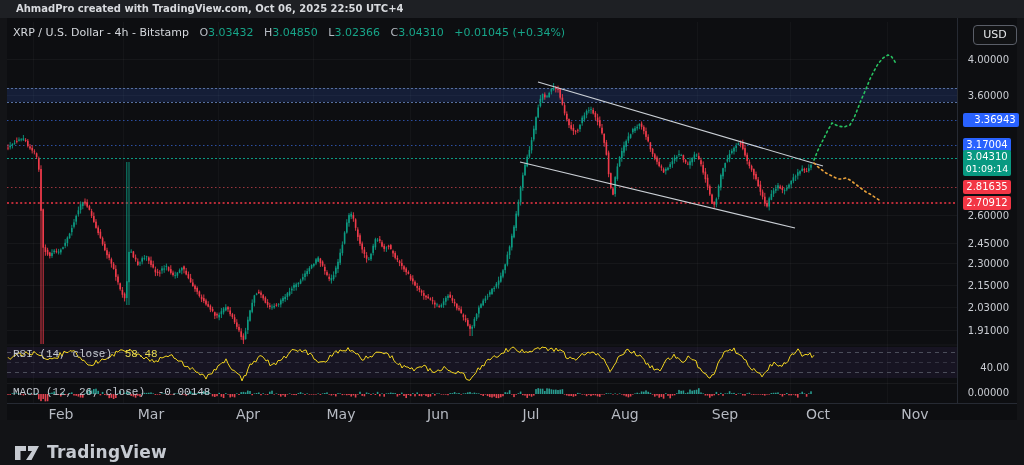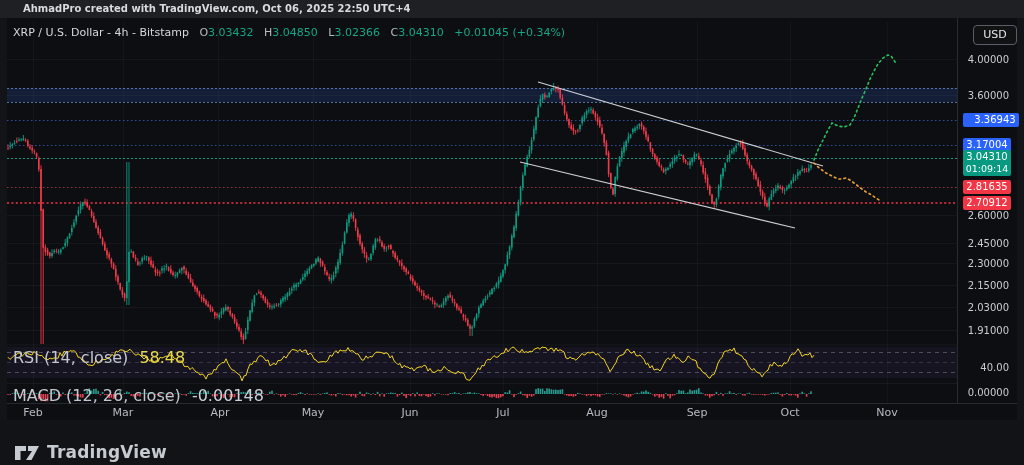--- a/index.html
+++ b/index.html
@@ -1,36 +1,36 @@
 <!DOCTYPE html>
 <html><head>
 <meta charset="utf-8">
 <style>
   html,body{margin:0;padding:0;background:#0c0d0f;}
   body{font-family:"DejaVu Sans","Liberation Sans",sans-serif;}
   .stage{position:relative;width:1024px;height:465px;overflow:hidden;background:#131417;}
   .header{position:absolute;left:0;top:0;width:1024px;height:18px;background:#1e2024;color:#d8dade;
-          font-size:10px;font-weight:700;line-height:18px;padding-left:23px;box-sizing:border-box;z-index:3;}
+          font-size:10px;font-weight:700;line-height:18px;padding-left:16px;box-sizing:border-box;z-index:3;}
   .widget{position:absolute;left:7px;top:18px;width:1010px;height:402px;background:#0d0e11;z-index:0;}
   .footer{position:absolute;left:0;top:420px;width:1024px;height:45px;background:#121316;z-index:2;}
   svg.canvas{position:absolute;left:0;top:0;z-index:1;}
   .legend{position:absolute;left:13px;top:26px;font-size:11px;color:#d5d8dd;z-index:3;white-space:nowrap;}
   .legend .lab{color:#b7bcc4;margin-left:7px;}
   .legend .val{color:#17a589;margin-top:48px;}
   .legend .chg{color:#17a589;margin-left:7px;}
   .usd-btn{position:absolute;left:973px;top:25px;width:44px;height:20px;border:1px solid #5a5e68;border-radius:4px;
            color:#e6e8ea;font-size:11px;line-height:18px;text-align:center;box-sizing:border-box;z-index:4;background:#111214;}
   .sep-v{position:absolute;left:957px;top:18px;width:1px;height:385px;background:#262a33;z-index:2;}
   .sep-h{position:absolute;left:7px;top:403px;width:1010px;height:1px;background:#262a33;z-index:2;}
   .ytick{position:absolute;left:1009px;transform:translate(-100%,-50%);font-size:10px;color:#c9ccd2;z-index:2;white-space:nowrap;}
-  .month{position:absolute;top:406px;transform:translateX(-50%);font-size:11px;color:#b6bac2;z-index:3;}
+  .month{position:absolute;top:406px;transform:translateX(-50%);font-size:14px;color:#b6bac2;z-index:3;margin-left:28px;}
   .badge{position:absolute;left:963px;width:46px;transform:translateY(-50%);border-radius:2px;color:#fff;
          font-size:10px;line-height:12px;text-align:center;padding:1px 1px;z-index:4;}
   .badge .sub{display:block;font-size:9.5px;}
-  .ind-label{position:absolute;font-size:16px;color:#c3c7cf;z-index:3;white-space:nowrap;}
+  .ind-label{position:absolute;font-size:11px;color:#c3c7cf;z-index:3;white-space:nowrap;font-family:Liberation Mono, monospace;}
   .ind-label .iv-rsi{color:#e7d94e;margin-left:6px;}
   .ind-label .iv-macd{color:#ccd0d8;margin-left:6px;}
   .footer-logo{position:absolute;left:14px;top:430px;display:flex;align-items:center;gap:7px;color:#c6cad1;z-index:4;margin-top:12px;}
   .footer-logo .brand{font-size:17px;font-weight:700;letter-spacing:.2px;}
 </style>
 </head>
 <body>
 
 <div class="stage">
   <div class="header">

